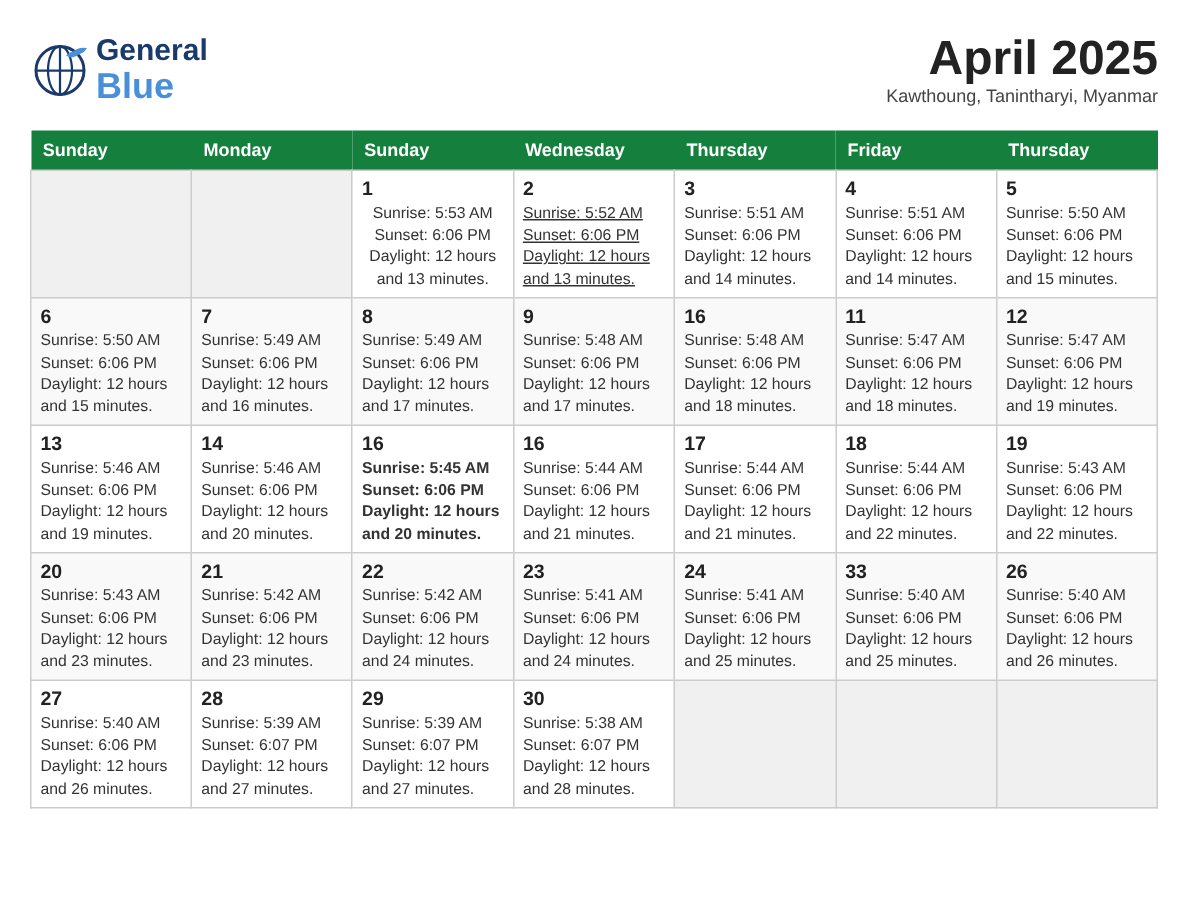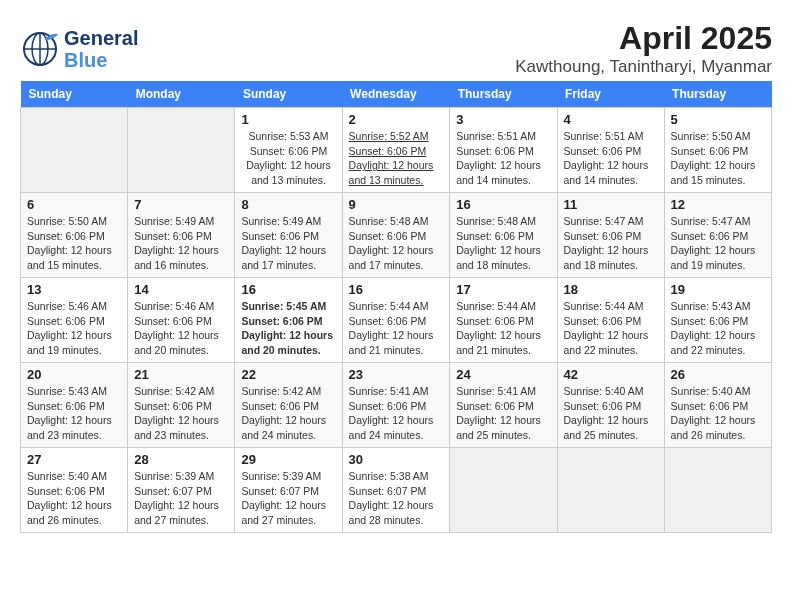--- a/index.html
+++ b/index.html
@@ -6,47 +6,47 @@
     body {
       font-family: Arial, sans-serif;
       background: #fff;
       width: 792px;
       min-height: 612px;
       padding: 20px;
     }
     .header {
       display: flex;
       justify-content: space-between;
-      align-items: center;
-      margin-bottom: 4px;
+      align-items: flex-end;
+      margin-bottom: 16px;
     }
     .logo {
       display: flex;
       flex-direction: column;
       align-items: flex-start;
     }
     .title-block {
       text-align: right;
     }
     .month-year {
       font-size: 32px;
       font-weight: bold;
       color: #222;
     }
     .location {
-      font-size: 17px;
+      font-size: 12px;
       color: #444;
     }
     .calendar {
       width: 100%;
       border-collapse: collapse;
       font-size: 11px;
     }
     .calendar th {
-      background-color: #3b82f6;
+      background-color: #15803d;
       color: #fff;
       text-align: left;
       padding: 6px 8px;
       font-size: 12px;
       font-weight: bold;
     }
     .calendar td {
       border: 1px solid #ccc;
       vertical-align: top;
       padding: 4px 6px;
@@ -89,21 +89,21 @@
           <ellipse cx="20" cy="20" rx="8" ry="16" fill="none" stroke="#1a3a6b" stroke-width="1.5"></ellipse>
           <line x1="4" y1="20" x2="36" y2="20" stroke="#1a3a6b" stroke-width="1.5"></line>
           <line x1="20" y1="4" x2="20" y2="36" stroke="#1a3a6b" stroke-width="1.5"></line>
 
           <path d="M24 10 Q28 6 34 8 Q30 12 26 11 Z" fill="#4a90d9"></path>
           <path d="M28 8 Q32 4 38 5 Q35 10 30 9 Z" fill="#4a90d9"></path>
         </svg>
       </div>
       <div>
         <div style="font-size:20px;font-weight:bold;color:#1a3a6b;line-height:1.1;">General</div>
-        <div style="font-size:20px;font-weight:bold;color:#4a90d9;line-height:1.1;">Blue</div>
+        <div style="font-size:24px;font-weight:bold;color:#4a90d9;line-height:1.1;">Blue</div>
       </div>
     </div>
   </div>
   <div class="title-block">
     <div class="month-year">April 2025</div>
     <div class="location">Kawthoung, Tanintharyi, Myanmar</div>
   </div>
 </div>
 
 <table class="calendar">
@@ -266,21 +266,21 @@
 Sunset: 6:06 PM
 Daylight: 12 hours and 24 minutes.</div>
         </td>
         <td>
           <span class="day-num">24</span>
           <div class="day-info" style="white-space: pre-line;">Sunrise: 5:41 AM
 Sunset: 6:06 PM
 Daylight: 12 hours and 25 minutes.</div>
         </td>
         <td>
-          <span class="day-num">42</span>
+          <span class="day-num">33</span>
           <div class="day-info" style="white-space: pre-line;">Sunrise: 5:40 AM
 Sunset: 6:06 PM
 Daylight: 12 hours and 25 minutes.</div>
         </td>
         <td>
           <span class="day-num">26</span>
           <div class="day-info" style="white-space: pre-line;">Sunrise: 5:40 AM
 Sunset: 6:06 PM
 Daylight: 12 hours and 26 minutes.</div>
         </td>

